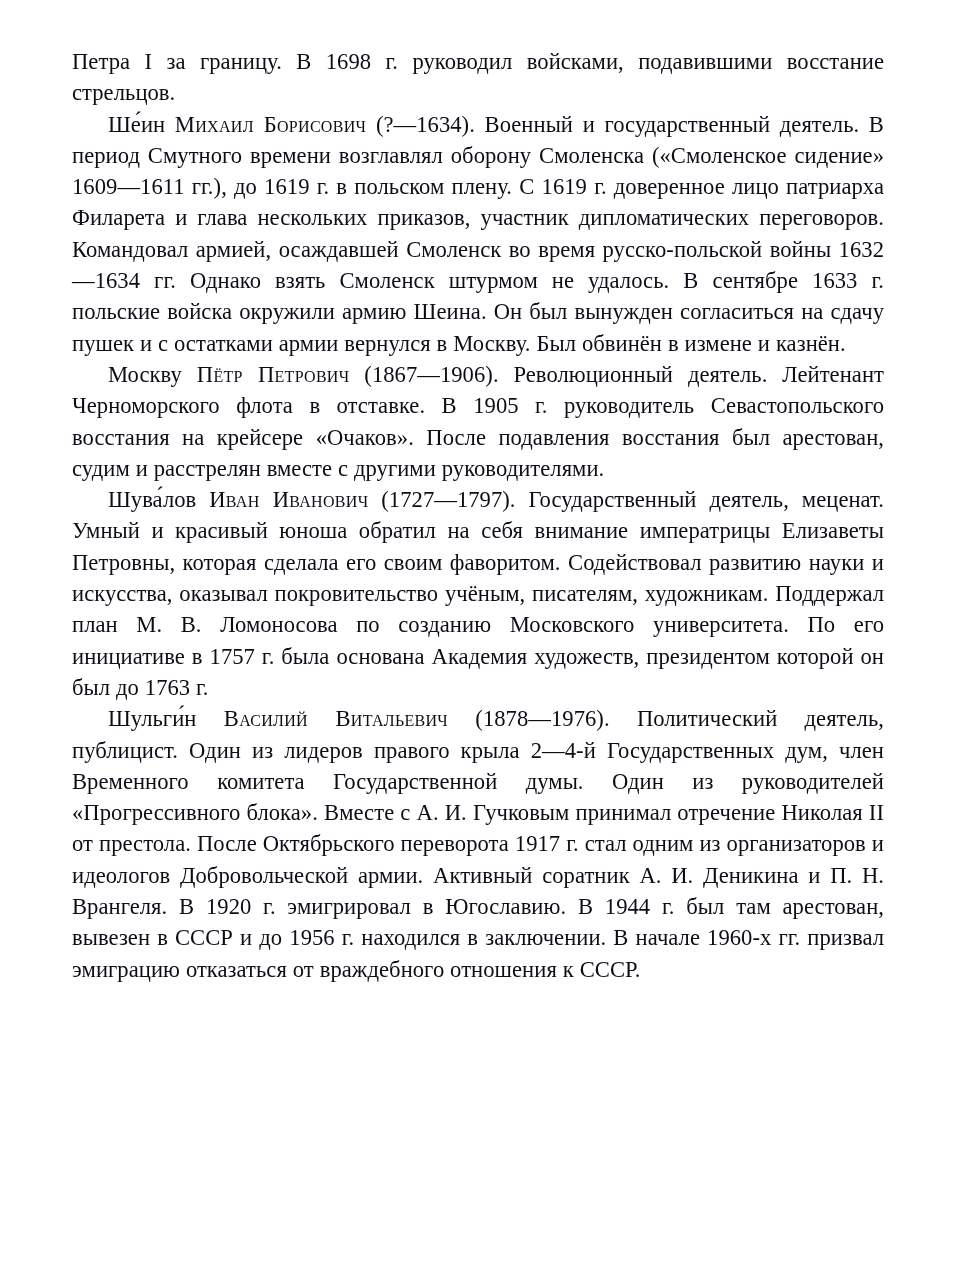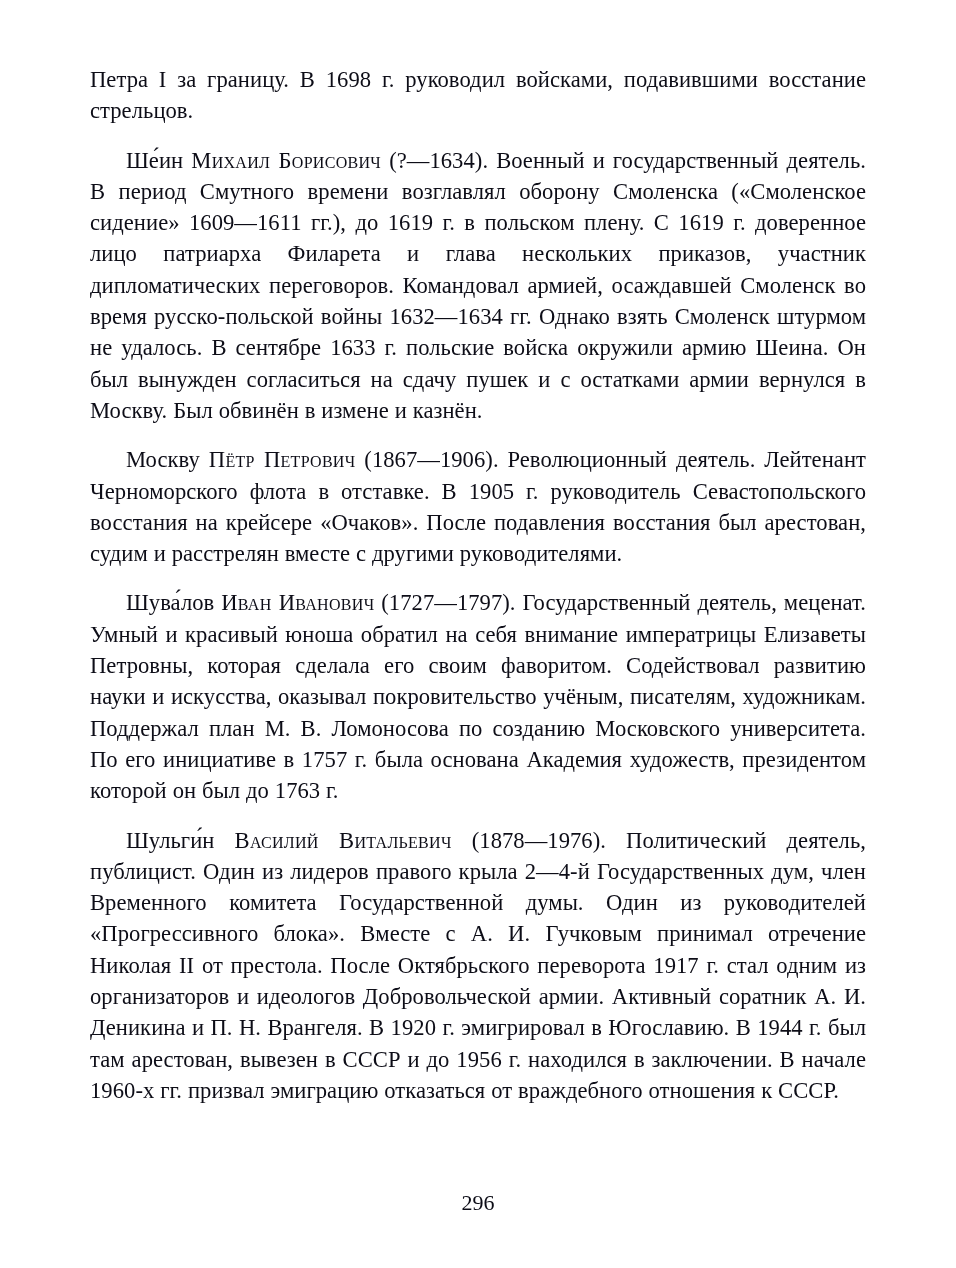--- a/index.html
+++ b/index.html
@@ -15,21 +15,21 @@
     margin: 0 auto;
     box-sizing: border-box;
     padding: 46px 72px 0 72px;
     font-family: "Liberation Serif", "DejaVu Serif", serif;
     color: #0d0d17;
   }
   .content {
     width: 812px;
   }
   p.para {
-    margin: 18px;
+    margin: 0;
     font-size: 22.6px;
     line-height: 31.3px;
     text-align: justify;
     text-justify: inter-word;
     letter-spacing: 0.05px;
     word-spacing: 0.2px;
   }
   p.para.indent {
     text-indent: 36px;
   }
@@ -77,15 +77,14 @@
     <p class="para indent">
       <span class="headword">Шува́лов</span><span> </span><span class="namepart">Иван Иванович</span><span> </span><span>(1727—1797). Государственный деятель, меценат. Умный и красивый юноша обратил на себя внимание императрицы Елизаветы Петровны, которая сделала его своим фаворитом. Содействовал развитию науки и искусства, оказывал покровительство учёным, писателям, художникам. Поддержал план М. В. Ломоносова по созданию Московского университета. По его инициативе в 1757 г. была основана Академия художеств, президентом которой он был до 1763 г.</span>
     </p>
 
     <p class="para indent">
       <span class="headword">Шульги́н</span><span> </span><span class="namepart">Василий Витальевич</span><span> </span><span>(1878—1976). Политический деятель, публицист. Один из лидеров правого крыла 2—4-й Государственных дум, член Временного комитета Государственной думы. Один из руководителей «Прогрессивного блока». Вместе с А. И. Гучковым принимал отречение Николая II от престола. После Октябрьского переворота 1917 г. стал одним из организаторов и идеологов Добровольческой армии. Активный соратник А. И. Деникина и П. Н. Врангеля. В 1920 г. эмигрировал в Югославию. В 1944 г. был там арестован, вывезен в СССР и до 1956 г. находился в заключении. В начале 1960-х гг. призвал эмиграцию отказаться от враждебного отношения к СССР.</span>
     </p>
 
   </div>
 
-  <div class="pagenum">296</div>
 
 </div>
 
 </body></html>

